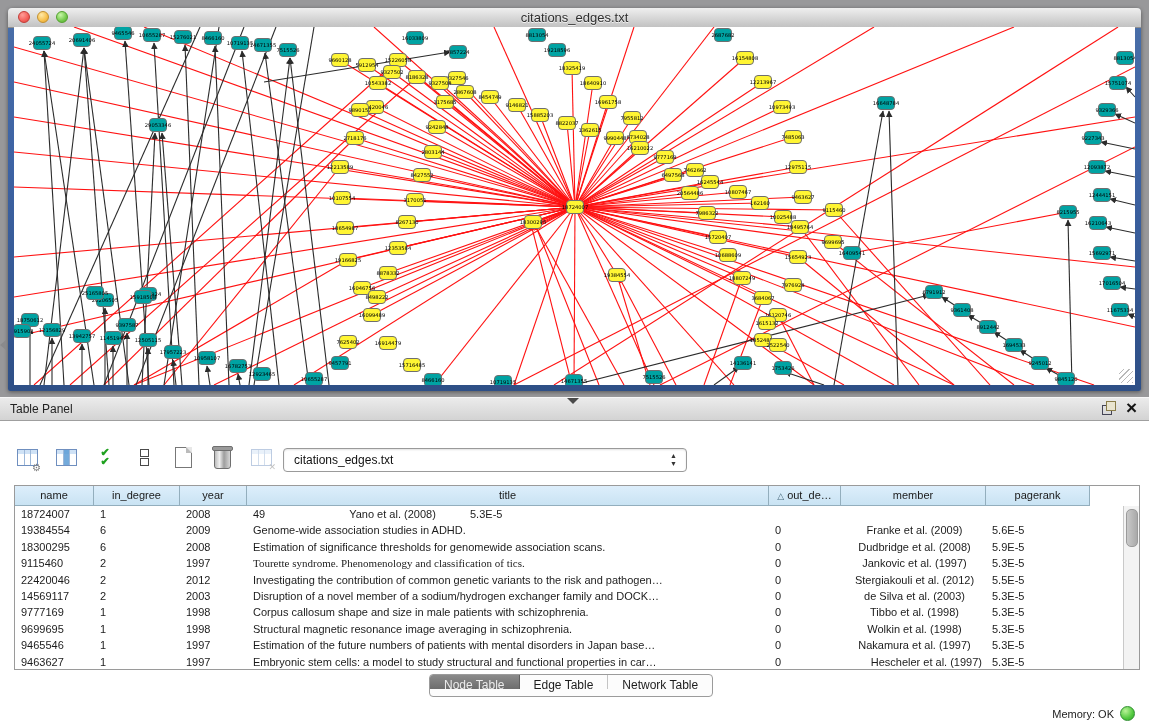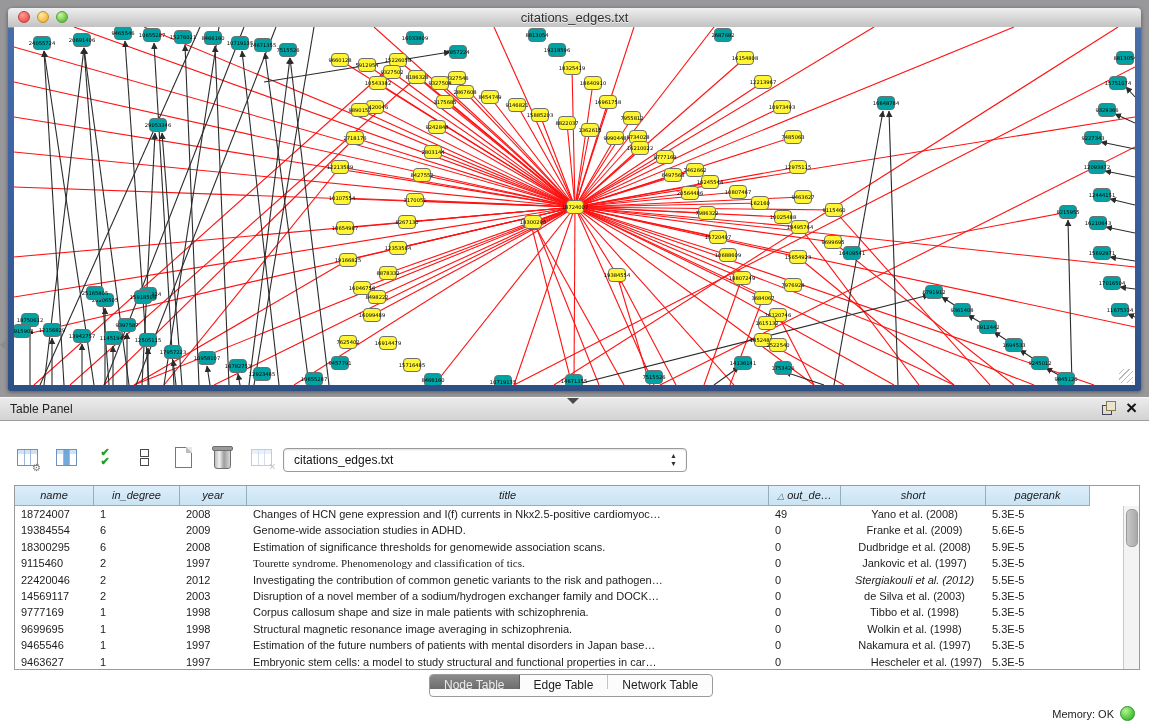--- a/index.html
+++ b/index.html
@@ -58,21 +58,21 @@
   .trash-ic:before{content:"";position:absolute;left:-3px;top:-4px;right:-3px;height:3px;background:#9a9a9a;border:1px solid #6f6f6f;border-radius:2px;}
   .disabled-ic{opacity:.45;}
   .xmark{position:absolute;right:-2px;bottom:-2px;font-size:9px;color:#777;}
   .fx-ic{font-family:"Liberation Serif",serif;font-style:italic;font-weight:bold;font-size:15px;color:#111;}
   .combo{position:absolute;left:283px;top:51px;width:402px;height:22px;background:#fff;border:1px solid #9a9a9a;
      border-radius:4px;box-shadow:inset 0 1px 2px rgba(0,0,0,.12);font-size:12px;color:#111;}
   .combo .val{position:absolute;left:10px;top:4px;}
   .combo .arrows{position:absolute;right:9px;top:3px;font-size:7px;color:#333;line-height:8px;text-align:center;}
 
   .tablewrap{position:absolute;left:14px;top:88px;width:1126px;height:185px;background:#fff;border:1px solid #9a9a9a;box-sizing:border-box;}
-  .thead{position:absolute;left:0;top:0;height:20px;display:flex;background:#fff;font-style:italic;}
+  .thead{position:absolute;left:0;top:0;height:20px;display:flex;background:#fff;}
   .th{box-sizing:border-box;height:20px;background:linear-gradient(180deg,#ddeefb,#c9e3f3);
       border-right:1px solid #93aebd;border-bottom:1px solid #93aebd;font-size:11px;color:#1a1a1a;
       text-align:center;line-height:19px;white-space:nowrap;overflow:hidden;}
   .sorttri{font-size:9px;color:#4a6a7d;margin-right:3px;}
   .tbody{position:absolute;left:0;top:20px;right:15px;bottom:0;overflow:hidden;}
   .tr{display:flex;height:16.4px;line-height:16.4px;font-size:11px;color:#1c1c1c;white-space:nowrap;}
   .td{box-sizing:border-box;overflow:hidden;padding:0 4px 0 6px;}
   .td.center{text-align:center;}
   .vscroll{position:absolute;right:0;top:20px;bottom:0;width:15px;background:#f3f3f3;border-left:1px solid #c9c9c9;}
   .vthumb{position:absolute;left:2px;top:3px;width:10px;height:36px;border-radius:5px;
@@ -860,29 +860,28 @@
       <span class="arrows">▲<br>▼</span>
     </div>
 
     <div class="tablewrap">
       <div class="thead" id="thead">
           <div class="th" style="width: 79px;">name</div>
           <div class="th" style="width: 86px;">in_degree</div>
           <div class="th" style="width: 67px;">year</div>
           <div class="th" style="width: 522px;">title</div>
           <div class="th" style="width: 72px;"><span class="sorttri">△</span>out_de…</div>
-          <div class="th" style="width: 145px;">short</div>
+          <div class="th" style="width: 145px;">member</div>
           <div class="th" style="width: 104px;">pagerank</div>
         </div>
       <div class="tbody" id="tbody">
           <div class="tr">
             <div class="td" style="width: 79px;">18724007</div>
             <div class="td" style="width: 86px;">1</div>
             <div class="td" style="width: 67px;">2008</div>
-            <div class="td" style="width: 522px;">Changes of HCN gene expression and I(f) currents in Nkx2.5-positive cardiomyoc…</div>
             <div class="td" style="width: 72px;">49</div>
             <div class="td center" style="width: 145px;">Yano et al. (2008)</div>
             <div class="td" style="width: 104px;">5.3E-5</div>
           </div>
           <div class="tr">
             <div class="td" style="width: 79px;">19384554</div>
             <div class="td" style="width: 86px;">6</div>
             <div class="td" style="width: 67px;">2009</div>
             <div class="td" style="width: 522px;">Genome-wide association studies in ADHD.</div>
             <div class="td" style="width: 72px;">0</div>
@@ -906,21 +905,21 @@
             <div class="td" style="width: 72px;">0</div>
             <div class="td center" style="width: 145px;">Jankovic et al. (1997)</div>
             <div class="td" style="width: 104px;">5.3E-5</div>
           </div>
           <div class="tr">
             <div class="td" style="width: 79px;">22420046</div>
             <div class="td" style="width: 86px;">2</div>
             <div class="td" style="width: 67px;">2012</div>
             <div class="td" style="width: 522px;">Investigating the contribution of common genetic variants to the risk and pathogen…</div>
             <div class="td" style="width: 72px;">0</div>
-            <div class="td center" style="width: 145px; font-style: italic;">Stergiakouli et al. (2012)</div>
+            <div class="td center" style="width: 145px;">Stergiakouli et al. (2012)</div>
             <div class="td" style="width: 104px;">5.5E-5</div>
           </div>
           <div class="tr">
             <div class="td" style="width: 79px;">14569117</div>
             <div class="td" style="width: 86px;">2</div>
             <div class="td" style="width: 67px;">2003</div>
             <div class="td" style="width: 522px;">Disruption of a novel member of a sodium/hydrogen exchanger family and DOCK…</div>
             <div class="td" style="width: 72px;">0</div>
             <div class="td center" style="width: 145px;">de Silva et al. (2003)</div>
             <div class="td" style="width: 104px;">5.3E-5</div>

